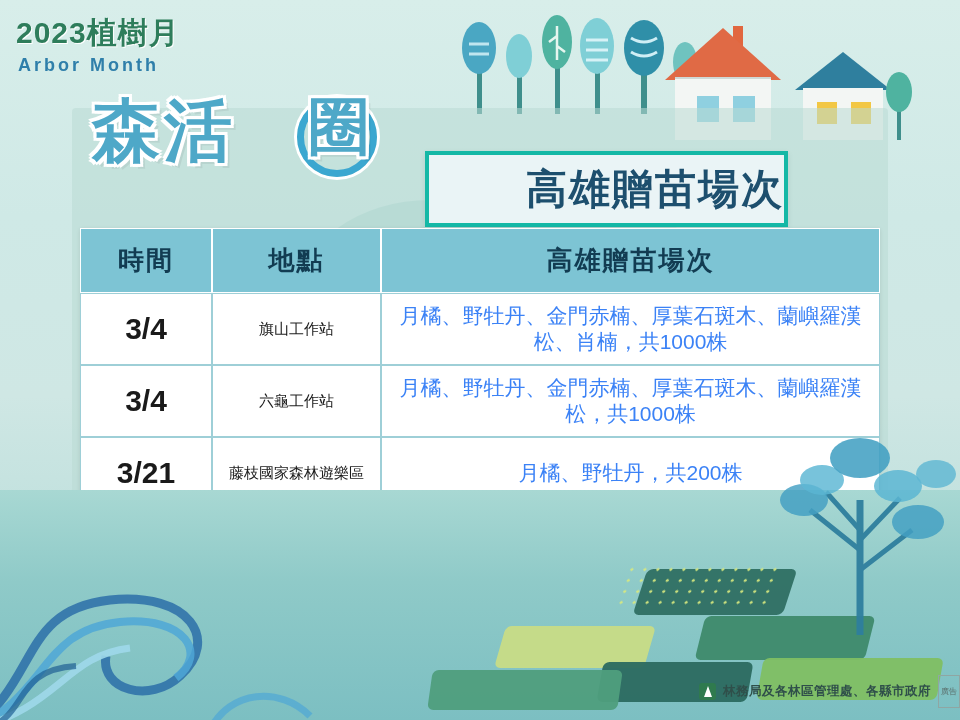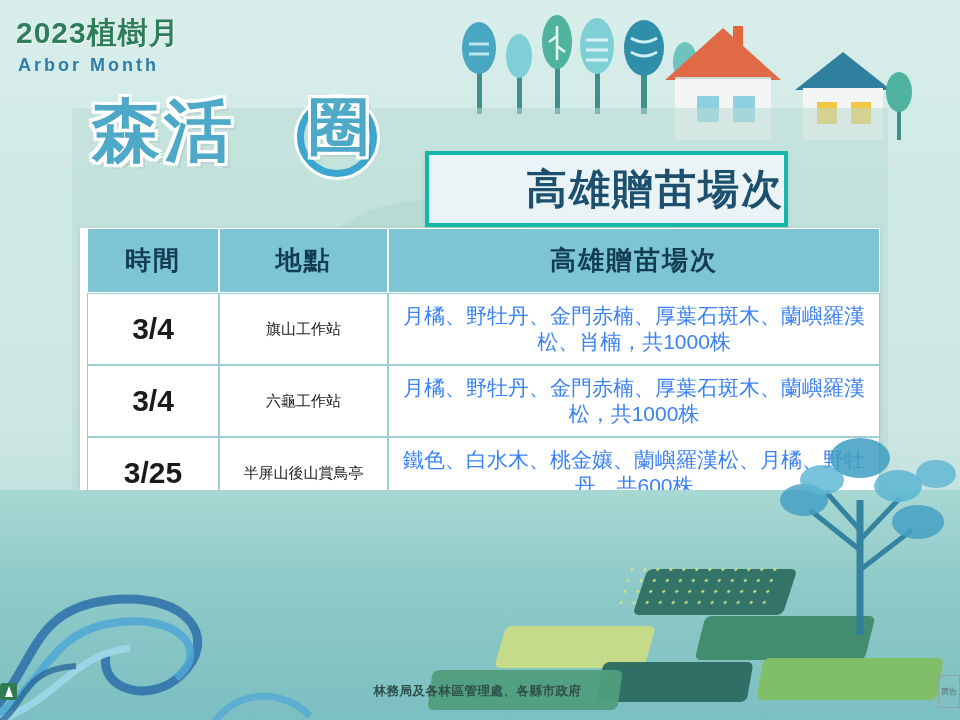--- a/index.html
+++ b/index.html
@@ -155,21 +155,20 @@
 
   
   .table {
     position: absolute;
     left: 80px; top: 228px;
     width: 800px;
     border-collapse: separate;
     border-spacing: 0;
     background: #ffffff;
     box-shadow: 0 1px 4px rgba(0,0,0,.1);
-    padding-left: 7px;
   }
   .table th, .table td {
     border: 1px solid #9ecfd7;
     padding: 4px 6px;
     text-align: center;
     vertical-align: middle;
   }
   .table thead th {
     background: #7dc4d4;
     color: #123c52;
@@ -206,21 +205,21 @@
     padding: 6px 10px;
   }
 
   
   .footer {
     position: absolute;
     left: 0; bottom: 12px;
     width: 960px;
     display: flex;
     align-items: center;
-    justify-content: space-between;
+    justify-content: flex-end;
     gap: 7px;
   }
   .footer-mark {
     width: 17px; height: 17px;
     background: #2f7a4e;
     border-radius: 3px;
     display: inline-block;
     position: relative;
   }
   .footer-mark::after {
@@ -315,25 +314,20 @@
         <td class="cell-time">3/4</td>
         <td class="cell-place">旗山工作站</td>
         <td class="cell-tree">月橘、野牡丹、金門赤楠、厚葉石斑木、蘭嶼羅漢松、肖楠，共1000株</td>
       </tr>
       <tr>
         <td class="cell-time">3/4</td>
         <td class="cell-place">六龜工作站</td>
         <td class="cell-tree">月橘、野牡丹、金門赤楠、厚葉石斑木、蘭嶼羅漢松，共1000株</td>
       </tr>
       <tr>
-        <td class="cell-time">3/25</td>
-        <td class="cell-place">半屏山後山賞鳥亭</td>
-        <td class="cell-tree">鐵色、白水木、桃金孃、蘭嶼羅漢松、月橘、野牡丹，共600株</td>
-      </tr>
-      <tr>
         <td class="cell-time">3/21</td>
         <td class="cell-place">藤枝國家森林遊樂區</td>
         <td class="cell-tree">月橘、野牡丹，共200株</td>
       </tr>
     </tbody>
   </table>
 
   <div class="ground"></div>
   <div class="field f1"></div>
   <div class="field f2"></div>

